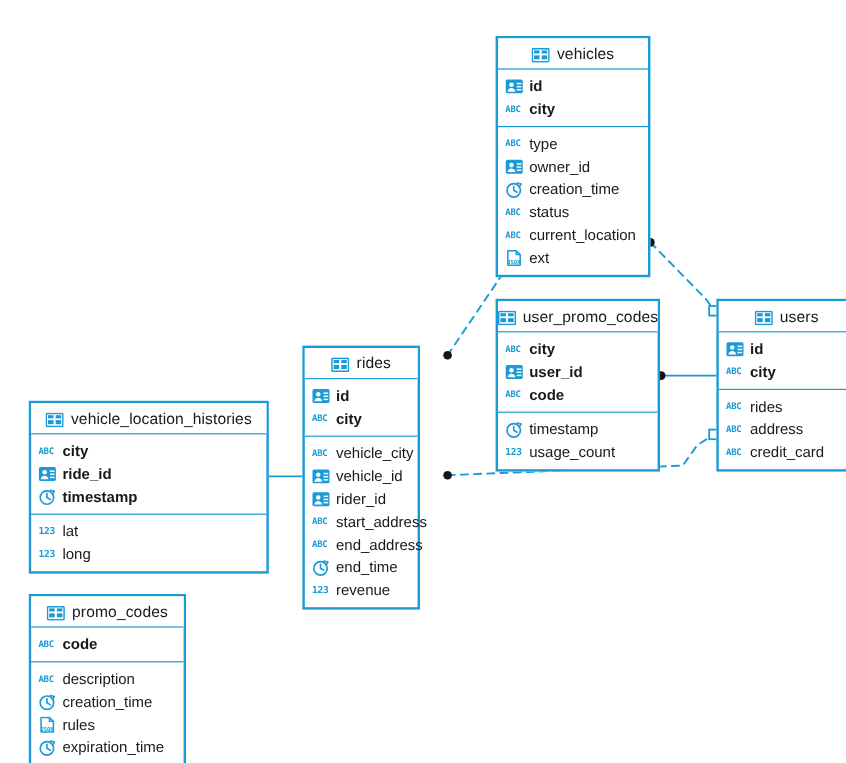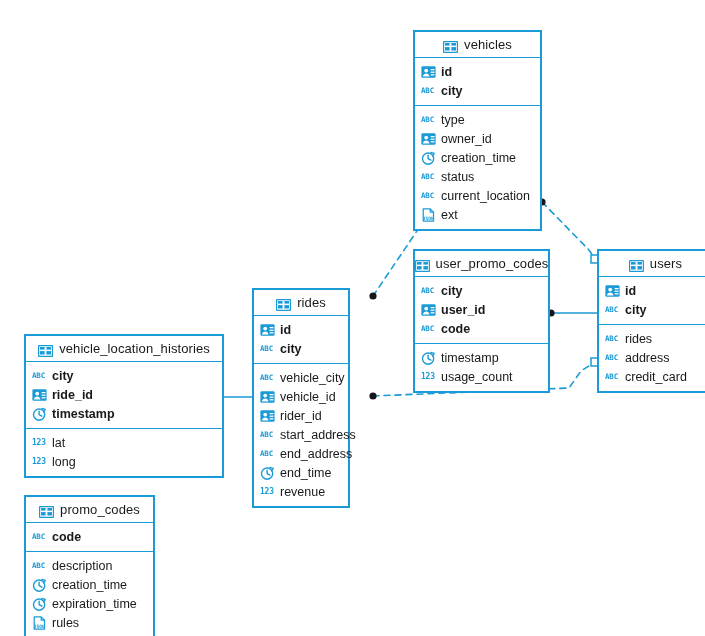--- a/index.html
+++ b/index.html
@@ -485,34 +485,34 @@
                 <circle cx="7.1" cy="7.6" r="5.6" fill="none" stroke="#1a9ad6" stroke-width="1.4"></circle>
                 <path d="M7.1 4.2 L7.1 7.6 L9.9 9.2" fill="none" stroke="#1a9ad6" stroke-width="1.4" stroke-linecap="round" stroke-linejoin="round"></path>
                 <path d="M10.0 1.5 L13.3 2.4 L11.7 5.0" fill="none" stroke="#1a9ad6" stroke-width="1.3" stroke-linecap="round" stroke-linejoin="round"></path>
               </svg>
             </span>
             <span class="col-name">creation_time</span>
           </div>
           <div class="col-row">
             <span class="ticon">
               <svg width="15" height="14" viewBox="0 0 15 14">
+                <path d="M2.2 0.9 h7.0 l3.3 3.2 v9.0 h-10.3 z" fill="#ffffff" stroke="#1a9ad6" stroke-width="1.25" stroke-linejoin="round"></path>
+                <path d="M9.2 0.9 v3.2 h3.3" fill="none" stroke="#1a9ad6" stroke-width="1.25" stroke-linejoin="round"></path>
+                <text x="7.2" y="12.0" font-family="DejaVu Sans Mono, monospace" font-size="4.6" font-weight="bold" fill="#1a9ad6" text-anchor="middle">JSON</text>
+              </svg>
+            </span>
+            <span class="col-name">rules</span>
+          </div>
+          <div class="col-row">
+            <span class="ticon">
+              <svg width="15" height="14" viewBox="0 0 15 14">
                 <circle cx="7.1" cy="7.6" r="5.6" fill="none" stroke="#1a9ad6" stroke-width="1.4"></circle>
                 <path d="M7.1 4.2 L7.1 7.6 L9.9 9.2" fill="none" stroke="#1a9ad6" stroke-width="1.4" stroke-linecap="round" stroke-linejoin="round"></path>
                 <path d="M10.0 1.5 L13.3 2.4 L11.7 5.0" fill="none" stroke="#1a9ad6" stroke-width="1.3" stroke-linecap="round" stroke-linejoin="round"></path>
               </svg>
             </span>
             <span class="col-name">expiration_time</span>
           </div>
-          <div class="col-row">
-            <span class="ticon">
-              <svg width="15" height="14" viewBox="0 0 15 14">
-                <path d="M2.2 0.9 h7.0 l3.3 3.2 v9.0 h-10.3 z" fill="#ffffff" stroke="#1a9ad6" stroke-width="1.25" stroke-linejoin="round"></path>
-                <path d="M9.2 0.9 v3.2 h3.3" fill="none" stroke="#1a9ad6" stroke-width="1.25" stroke-linejoin="round"></path>
-                <text x="7.2" y="12.0" font-family="DejaVu Sans Mono, monospace" font-size="4.6" font-weight="bold" fill="#1a9ad6" text-anchor="middle">JSON</text>
-              </svg>
-            </span>
-            <span class="col-name">rules</span>
-          </div>
         </div>
       </div>
     </div>
 
 </div>
 
 </body></html>

